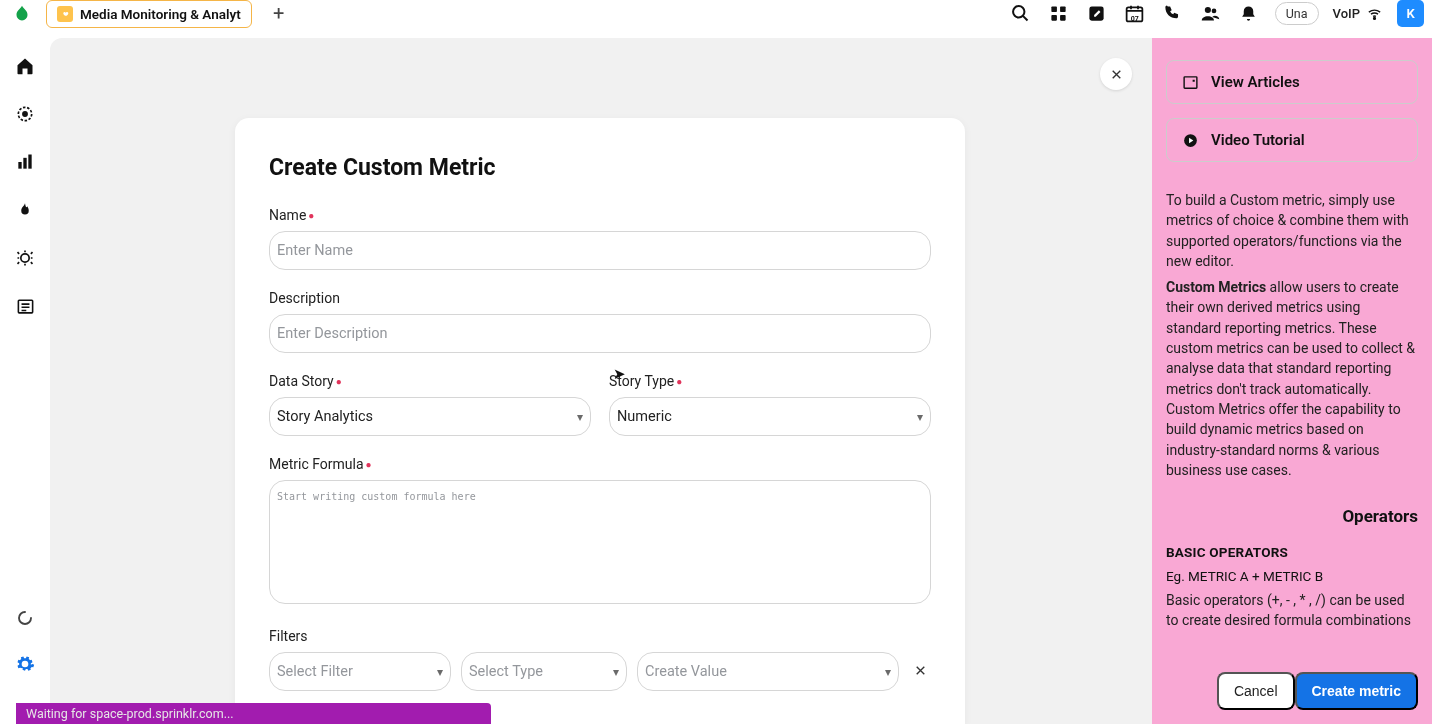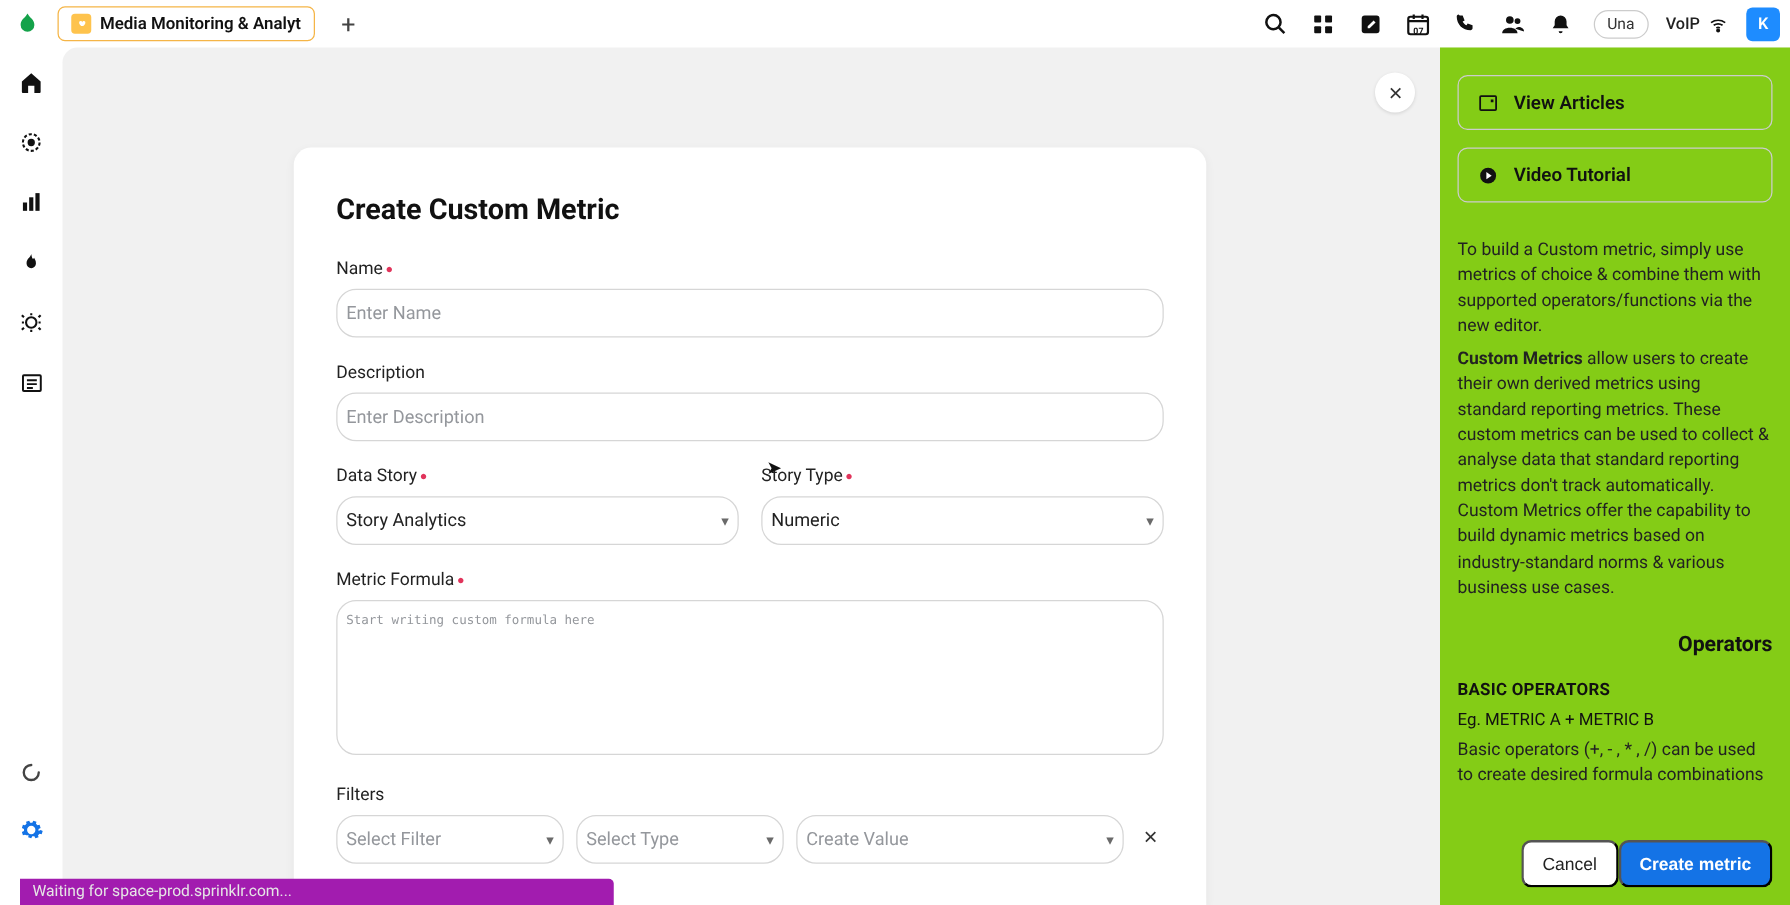--- a/index.html
+++ b/index.html
@@ -1,19 +1,19 @@
 <!DOCTYPE html>
 <html><head>
   <meta charset="utf-8">
   <style>
     * { box-sizing: border-box; margin: 0; padding: 0; }
     body { font-family: -apple-system, BlinkMacSystemFont, "Segoe UI", Roboto, sans-serif; background: #fff; width: 1432px; height: 724px; overflow: hidden; position: relative; color: #111; }
 
     
-    .topbar { height: 38px; display: flex; align-items: center; padding: 0 8px; gap: 4px; }
+    .topbar { height: 38px; display: flex; align-items: flex-start; padding: 0 8px; gap: 4px; }
     .logo-leaf { width: 28px; height: 28px; display: flex; align-items: center; justify-content: center; }
     .tab { display: flex; align-items: center; height: 28px; border: 1.5px solid #f5b547; border-radius: 6px; padding: 0 10px; margin-left: 6px; gap: 7px; background: #fff; }
     .tab-icon { width: 16px; height: 16px; background: #fec34d; border-radius: 3px; display: flex; align-items: center; justify-content: center; }
     .tab-title { font-size: 13.5px; font-weight: 600; color: #111; white-space: nowrap; max-width: 175px; overflow: hidden; }
     .add-tab { width: 26px; height: 26px; display: flex; align-items: center; justify-content: center; margin-left: 10px; color: #444; font-size: 20px; font-weight: 400; }
 
     .topbar-right { margin-left: auto; display: flex; align-items: center; gap: 14px; }
     .top-icon { width: 24px; height: 24px; display: flex; align-items: center; justify-content: center; color: #111; }
     .una-badge { border: 1px solid #ccc; border-radius: 14px; padding: 3px 10px; font-size: 12.5px; color: #333; }
     .voip { display: flex; align-items: center; gap: 6px; font-size: 13px; font-weight: 500; color: #222; }
@@ -49,21 +49,21 @@
     .field-block { margin-bottom: 20px; }
 
     .filters-row { display: flex; gap: 10px; align-items: center; }
     .filters-row .select-box { flex: 0 0 auto; }
     .f1 { width: 182px; } .f2 { width: 166px; } .f3 { width: 262px; }
     .filter-x { width: 22px; text-align: center; font-size: 14px; color: #333; }
 
     .addfilter { margin-top: 16px; border: 1px solid #d6d6d6; border-radius: 7px; padding: 8px 11px; font-size: 13.5px; color: #222; display: inline-flex; gap: 6px; align-items: center; }
 
     
-    .right-panel { width: 280px; background: #84cc16; border-radius: 0 0 0 0; display: flex; flex-direction: column; }
+    .right-panel { width: 280px; background: #f9a8d4; border-radius: 0 0 0 0; display: flex; flex-direction: column; }
     .panel-scroll { padding: 22px 14px 10px 14px; flex: 1; overflow: hidden; }
     .panel-btn { border: 1px solid #ccc; border-radius: 8px; padding: 12px 14px; display: flex; align-items: center; gap: 12px; font-size: 15px; font-weight: 600; margin-bottom: 14px; }
     .panel-small-icon { width: 18px; height: 18px; display: flex; align-items: center; justify-content: center; }
     .panel-text { font-size: 14px; line-height: 1.45; color: #222; margin-top: 6px; }
     .panel-h { font-size: 17px; font-weight: 700; margin-top: 26px; text-align: right; }
     .panel-sub { font-size: 13.5px; font-weight: 700; margin-top: 18px; letter-spacing: .2px; }
     .panel-eg { font-size: 13.5px; margin-top: 8px; }
     .panel-text2 { font-size: 14px; line-height: 1.45; margin-top: 6px; color: #222; }
 
     .panel-footer { display: flex; justify-content: flex-end; padding: 12px 14px 14px; }

